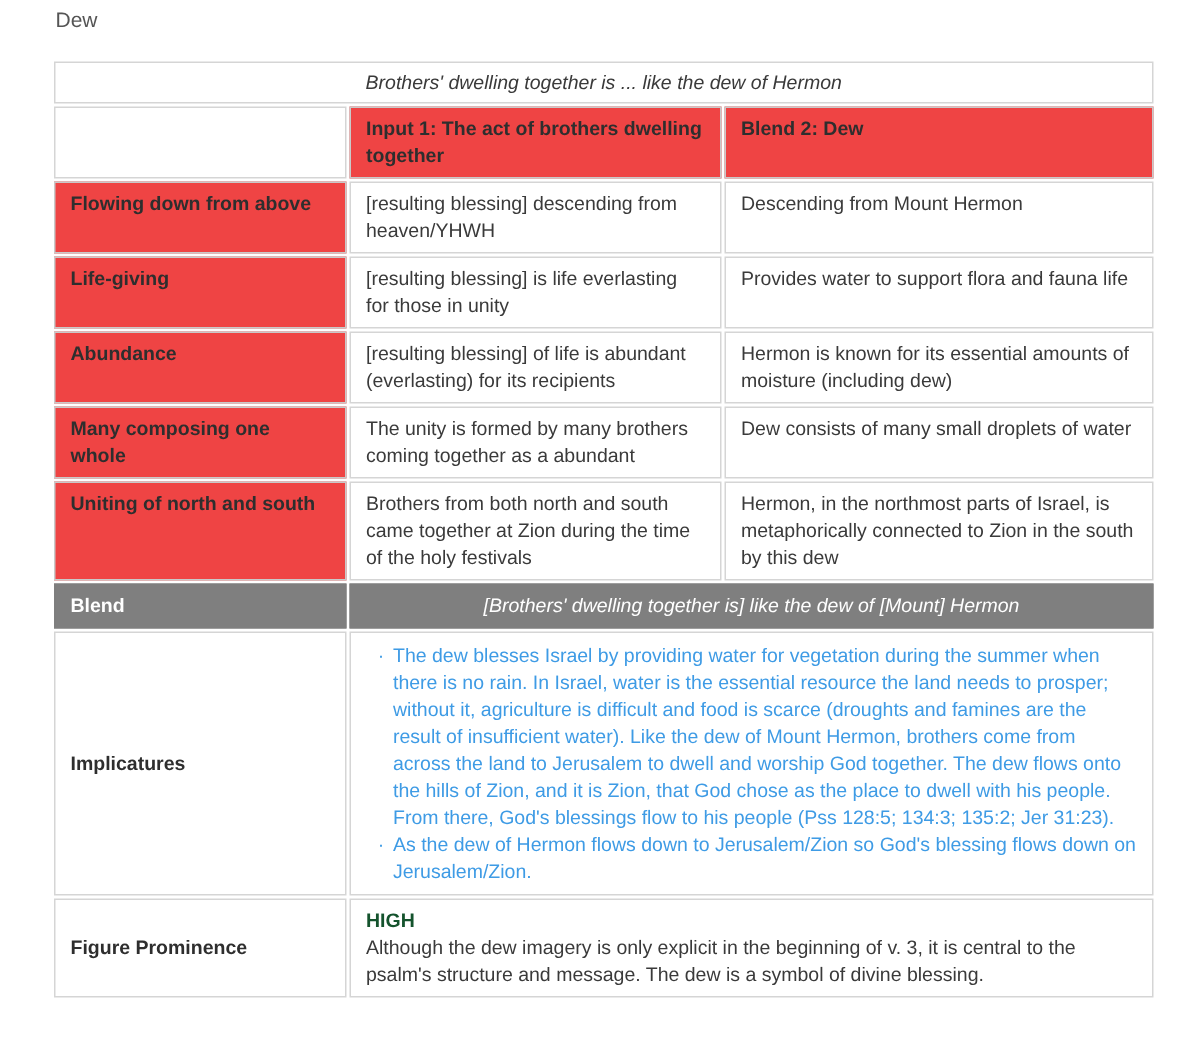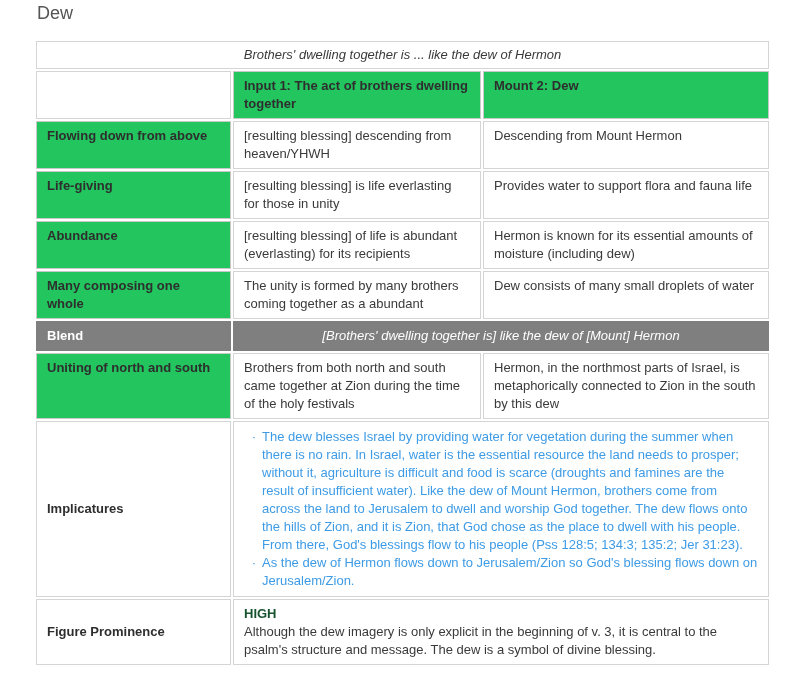--- a/index.html
+++ b/index.html
@@ -7,21 +7,21 @@
   body {
     width: 800px; height: 692px;
     font-family: "Liberation Sans", sans-serif;
     color: #3a3a3a;
     overflow: hidden;
   }
   .page { position: relative; width: 800px; height: 692px; }
   .doc-title {
     margin: 0 0 0 37px;
     padding-top: 1px;
-    font-size: 18px;
+    font-size: 14px;
     font-weight: 400;
     color: #555555;
     line-height: 24px;
   }
   table.blend-table {
     border-collapse: separate;
     border-spacing: 2px;
     table-layout: fixed;
     width: 733px;
     margin: 14px 0 0 34px;
@@ -29,21 +29,21 @@
     line-height: 18px;
   }
   td {
     border: 1px solid #d5d5d5;
     background: #ffffff;
     vertical-align: top;
     padding: 5px 10px;
     word-wrap: break-word;
   }
   td.gray {
-    background: #22c55e;
+    background: #ef4444;
     border-color: #c9c9c9;
     font-weight: bold;
     color: #2e2e2e;
   }
   td.dark {
     background: #7f7f7f;
     border-color: #7f7f7f;
     color: #ffffff;
   }
   td.caption-cell {
@@ -96,21 +96,21 @@
     </colgroup>
 
     <tbody>
         <tr>
       <td colspan="3" class="caption-cell">Brothers' dwelling together is ... like the dew of Hermon</td>
     </tr>
 
     <tr>
       <td class="corner"></td>
       <td class="gray">Input 1: The act of brothers dwelling together</td>
-      <td class="gray">Mount 2: Dew</td>
+      <td class="gray">Blend 2: Dew</td>
     </tr>
 
     <tr>
       <td class="gray">Flowing down from above</td>
       <td>[resulting blessing] descending from heaven/YHWH</td>
       <td>Descending from Mount Hermon</td>
     </tr>
 
     <tr>
       <td class="gray">Life-giving</td>
@@ -124,28 +124,28 @@
       <td>Hermon is known for its essential amounts of moisture (including dew)</td>
     </tr>
 
     <tr>
       <td class="gray">Many composing one whole</td>
       <td>The unity is formed by many brothers coming together as a abundant</td>
       <td>Dew consists of many small droplets of water</td>
     </tr>
 
     <tr>
-      <td class="dark blend-label">Blend</td>
-      <td colspan="2" class="dark blend-text">[Brothers' dwelling together is] like the dew of [Mount] Hermon</td>
+      <td class="gray">Uniting of north and south</td>
+      <td>Brothers from both north and south came together at Zion during the time of the holy festivals</td>
+      <td>Hermon, in the northmost parts of Israel, is metaphorically connected to Zion in the south by this dew</td>
     </tr>
 
     <tr>
-      <td class="gray">Uniting of north and south</td>
-      <td>Brothers from both north and south came together at Zion during the time of the holy festivals</td>
-      <td>Hermon, in the northmost parts of Israel, is metaphorically connected to Zion in the south by this dew</td>
+      <td class="dark blend-label">Blend</td>
+      <td colspan="2" class="dark blend-text">[Brothers' dwelling together is] like the dew of [Mount] Hermon</td>
     </tr>
 
     <tr>
       <td class="white-label">Implicatures</td>
       <td colspan="2" class="impl-cell">
         <div class="bullet">
           <span class="dot">·</span>
           <span class="btext">The dew blesses Israel by providing water for vegetation during the summer when there is no rain. In Israel, water is the essential resource the land needs to prosper; without it, agriculture is difficult and food is scarce (droughts and famines are the result of insufficient water). Like the dew of Mount Hermon, brothers come from across the land to Jerusalem to dwell and worship God together. The dew flows onto the hills of Zion, and it is Zion, that God chose as the place to dwell with his people. From there, God's blessings flow to his people (Pss 128:5; 134:3; 135:2; Jer 31:23).</span>
         </div>
         <div class="bullet">

